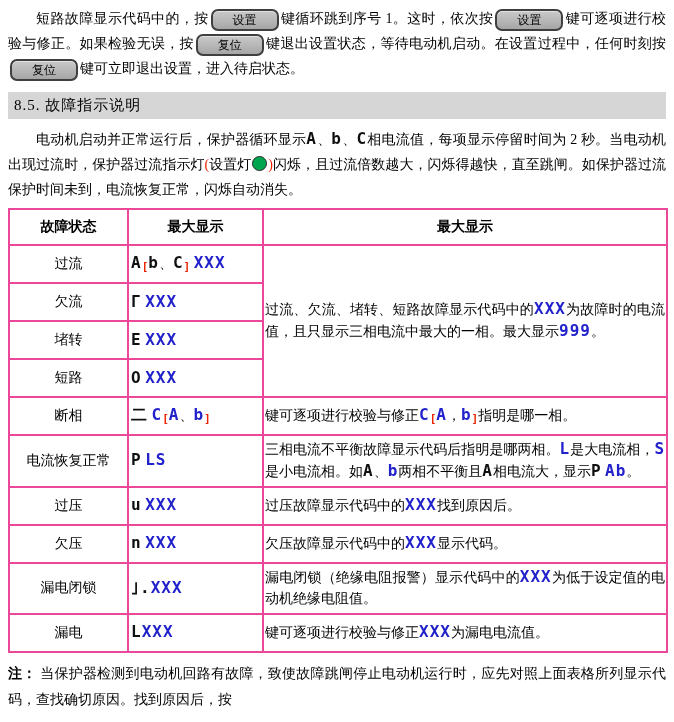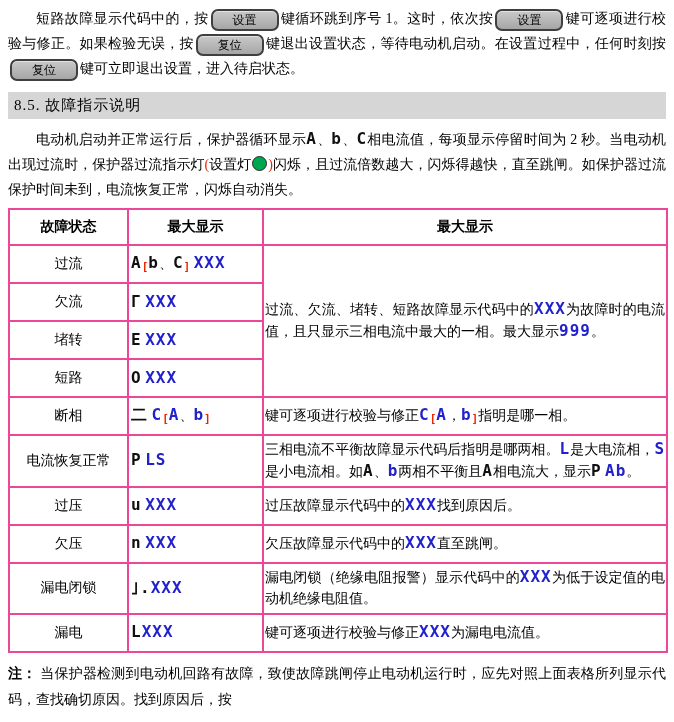--- a/index.html
+++ b/index.html
@@ -124,21 +124,21 @@
         <td class="desc"><span class="txt">三相电流不平衡故障显示代码后指明是哪两相。</span><span class="segb">L</span><span class="txt">是大电流相，</span><span class="segb">S</span><span class="txt">是小电流相。如</span><span class="seg">A</span><span class="txt">、</span><span class="segb">b</span><span class="txt">两相不平衡且</span><span class="seg">A</span><span class="txt">相电流大，显示</span><span class="seg">P</span><span class="txt"> </span><span class="segb">Ab</span><span class="txt">。</span></td>
       </tr>
       <tr>
         <td class="state">过压</td>
         <td class="code"><span class="seg">u</span><span class="txt"> </span><span class="segb">XXX</span></td>
         <td class="desc"><span class="txt">过压故障显示代码中的</span><span class="segb">XXX</span><span class="txt">找到原因后。</span></td>
       </tr>
       <tr>
         <td class="state">欠压</td>
         <td class="code"><span class="seg">n</span><span class="txt"> </span><span class="segb">XXX</span></td>
-        <td class="desc"><span class="txt">欠压故障显示代码中的</span><span class="segb">XXX</span><span class="txt">直至跳闸。</span></td>
+        <td class="desc"><span class="txt">欠压故障显示代码中的</span><span class="segb">XXX</span><span class="txt">显示代码。</span></td>
       </tr>
       <tr>
         <td class="state">漏电闭锁</td>
         <td class="code"><span class="seg">｣.</span><span class="segb">XXX</span></td>
         <td class="desc"><span class="txt">漏电闭锁（绝缘电阻报警）显示代码中的</span><span class="segb">XXX</span><span class="txt">为低于设定值的电动机绝缘电阻值。</span></td>
       </tr>
       <tr>
         <td class="state">漏电</td>
         <td class="code"><span class="seg">L</span><span class="segb">XXX</span></td>
         <td class="desc"><span class="txt">键可逐项进行校验与修正</span><span class="segb">XXX</span><span class="txt">为漏电电流值。</span></td>

